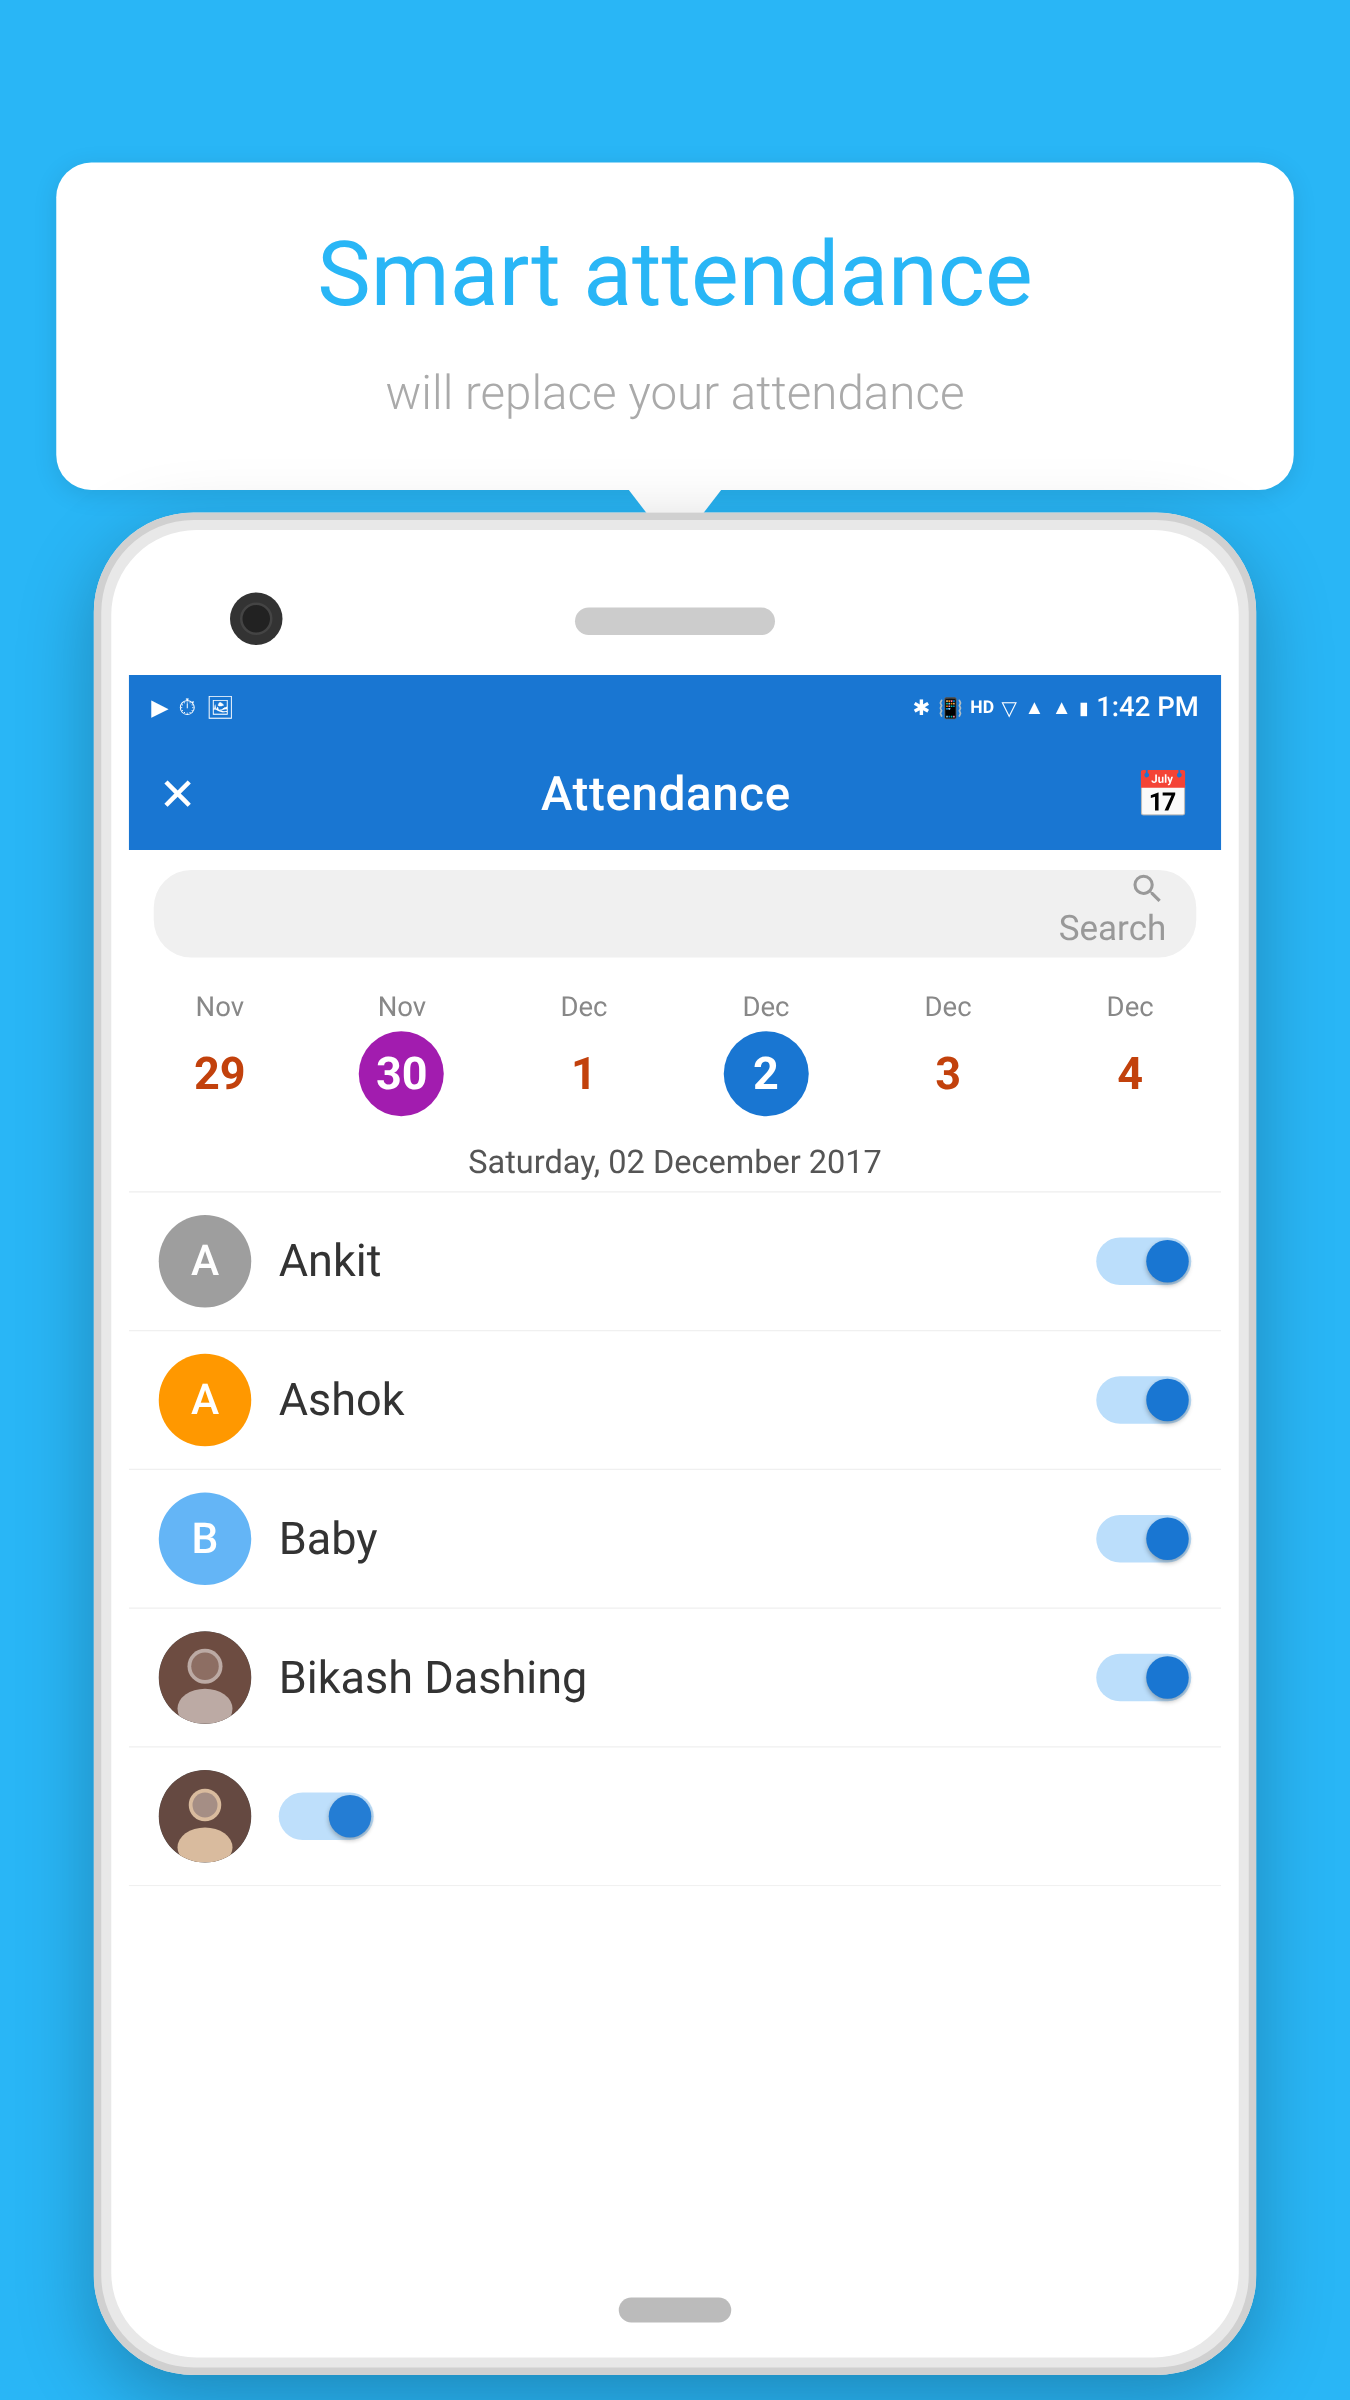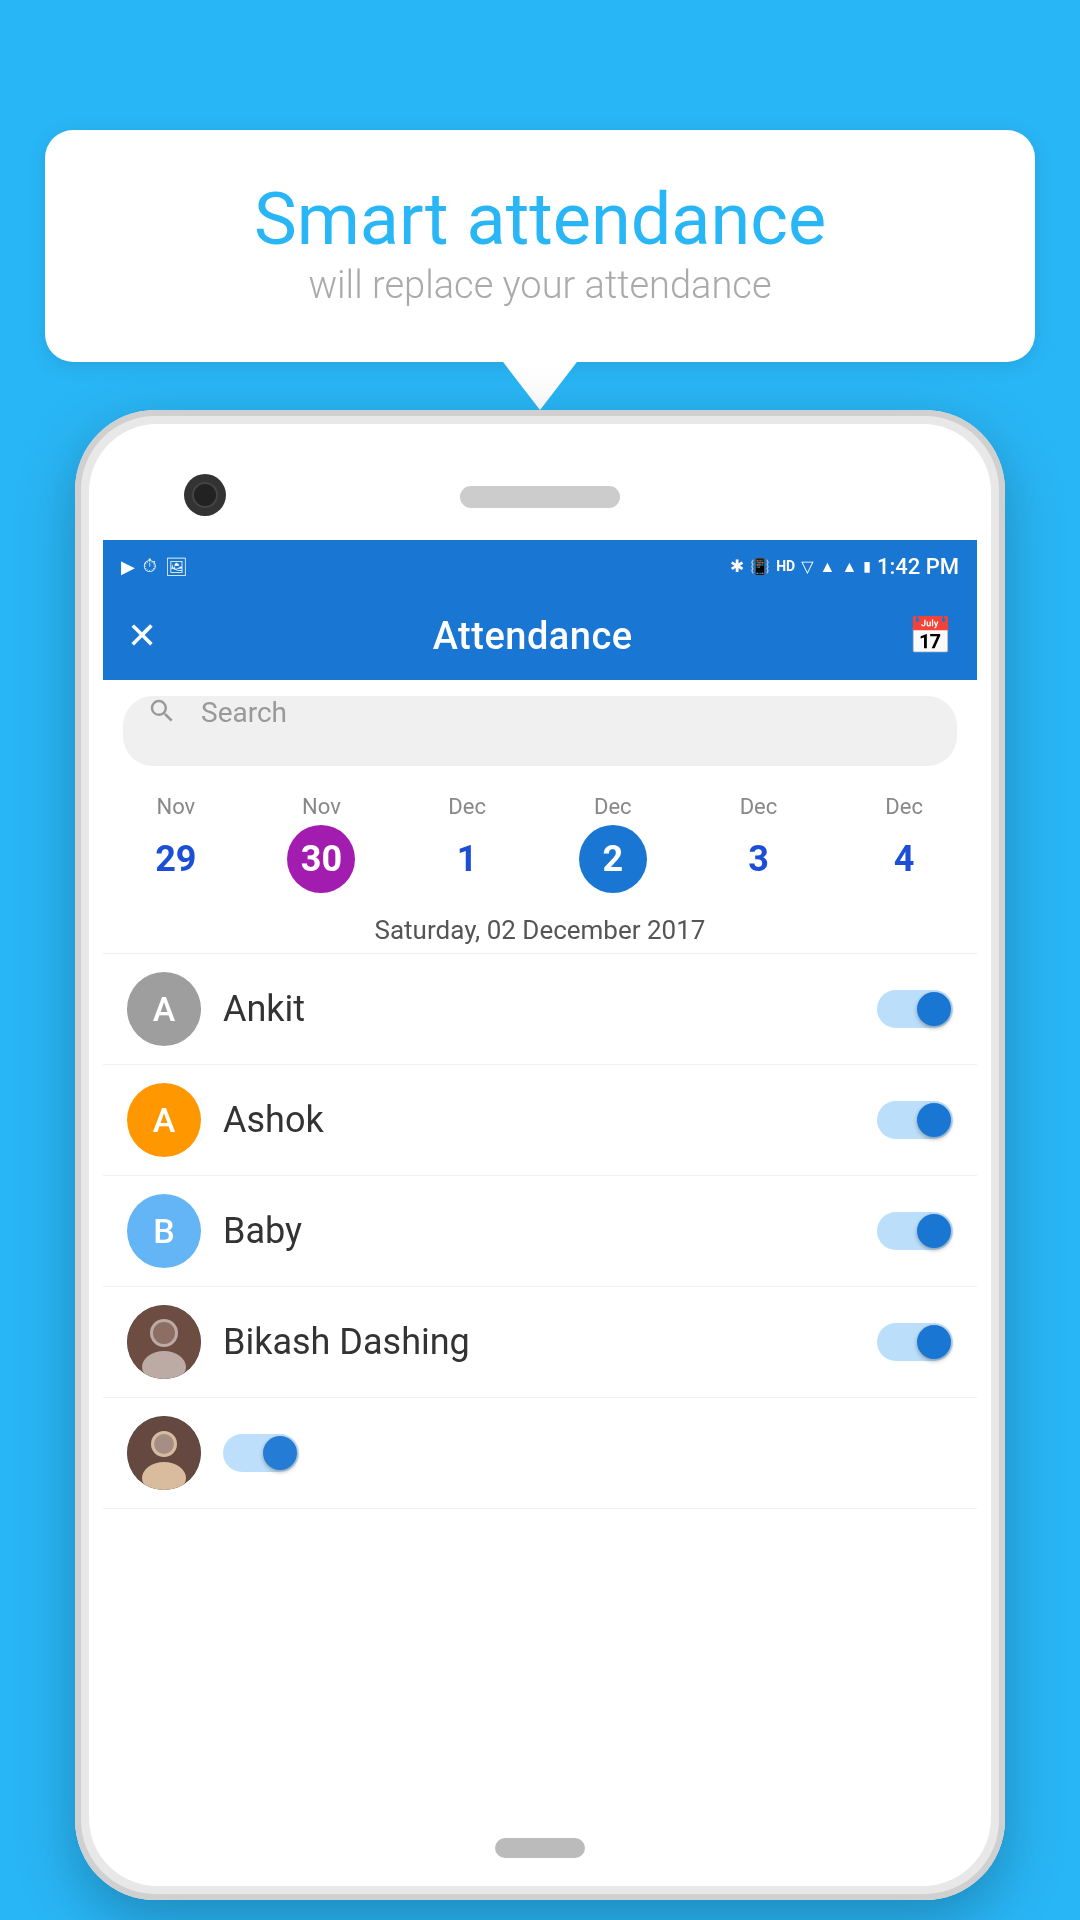--- a/index.html
+++ b/index.html
@@ -35,21 +35,21 @@
       height: 0;
       border-left: 40px solid transparent;
       border-right: 40px solid transparent;
       border-top: 52px solid white;
     }
     .bubble-title {
       font-size: 72px;
       font-weight: 400;
       color: #29b6f6;
       line-height: 1.1;
-      margin-bottom: 4px;
+      margin-bottom: 34px;
     }
     .bubble-subtitle {
       font-size: 38px;
       color: #aaa;
       font-weight: 300;
     }
 
     
     .phone-frame {
       position: absolute;
@@ -181,23 +181,24 @@
     
     .search-container {
       padding: 16px 20px;
       background: white;
     }
     .search-bar {
       background: #f0f0f0;
       border-radius: 30px;
       height: 70px;
       display: flex;
-      align-items: flex-start;
+      align-items: flex-end;
       padding: 0 24px;
-      gap: 24px;
+      gap: 0;
+      flex-direction: column;
     }
     .search-icon-svg {
       width: 30px;
       height: 30px;
       fill: #999;
       flex-shrink: 0;
     }
     .search-text {
       color: #999;
       font-size: 28px;
@@ -223,21 +224,21 @@
       color: #888;
     }
     .cal-num {
       width: 68px;
       height: 68px;
       display: flex;
       align-items: center;
       justify-content: center;
       font-size: 36px;
       font-weight: 700;
-      color: #1d4ed8;
+      color: #c2410c;
       border-radius: 50%;
     }
     .cal-num.green {
       background: #a21caf;
       color: white;
     }
     .cal-num.blue {
       background: #1976d2;
       color: white;
     }

